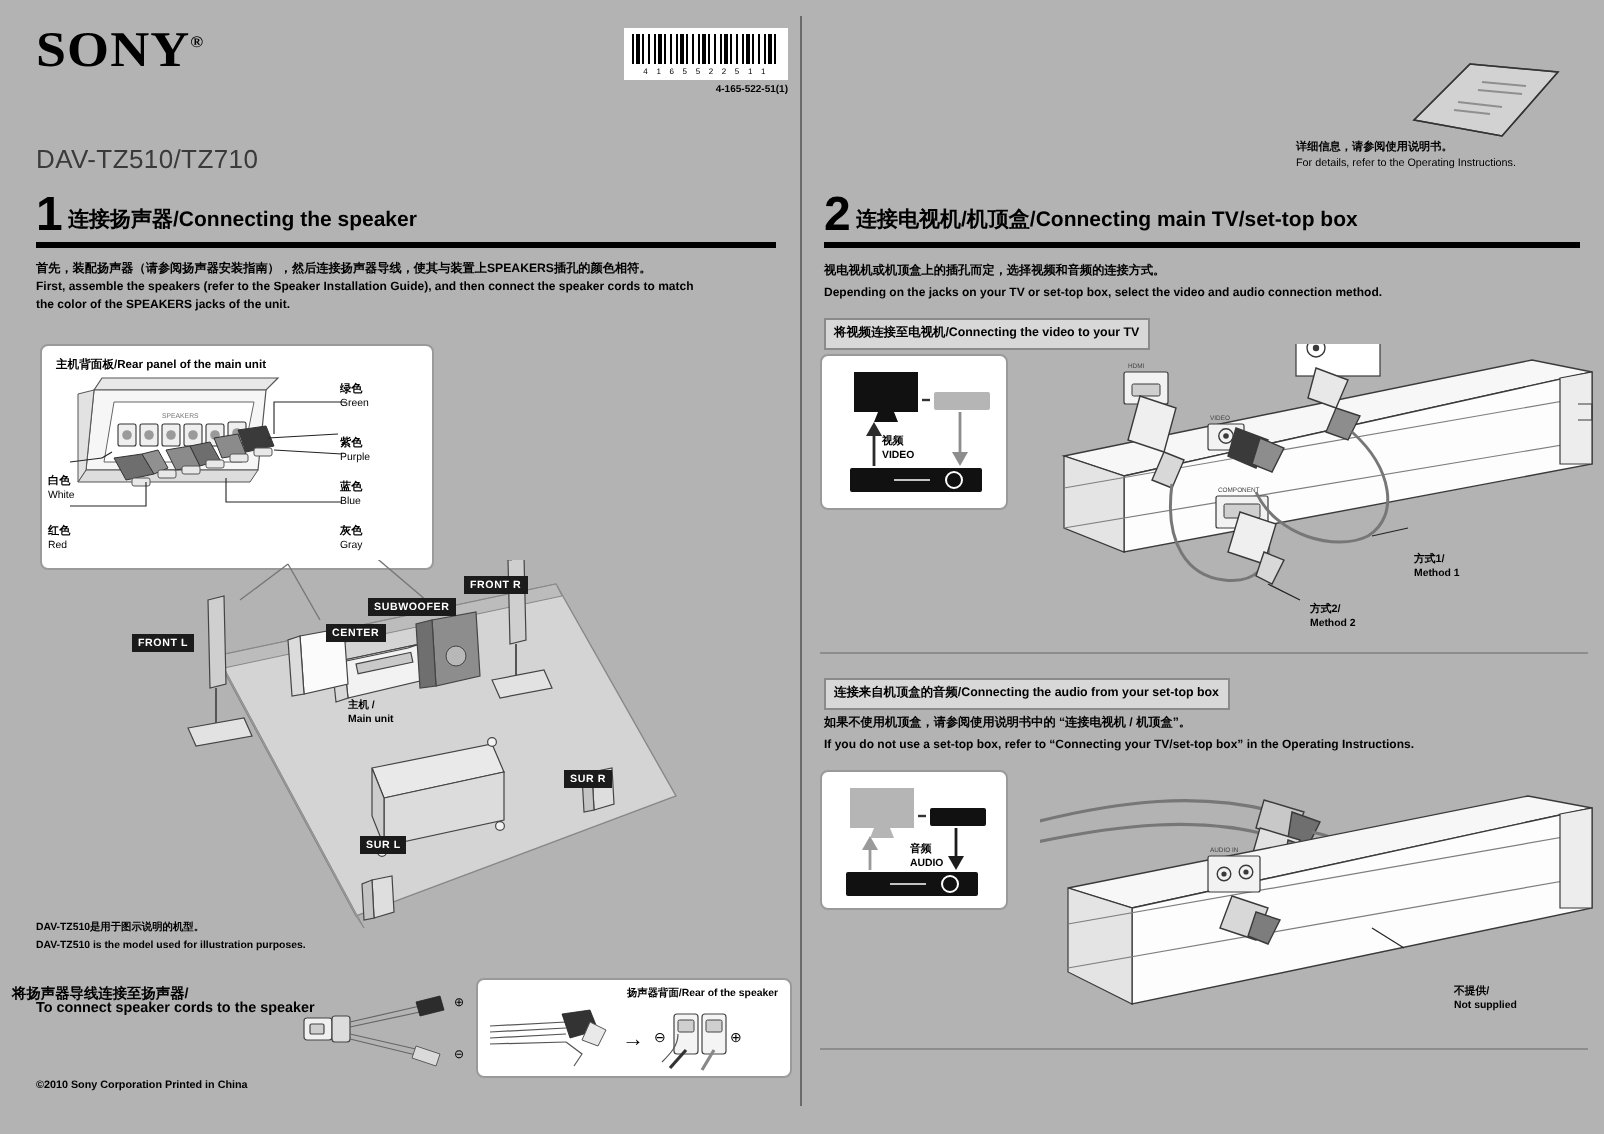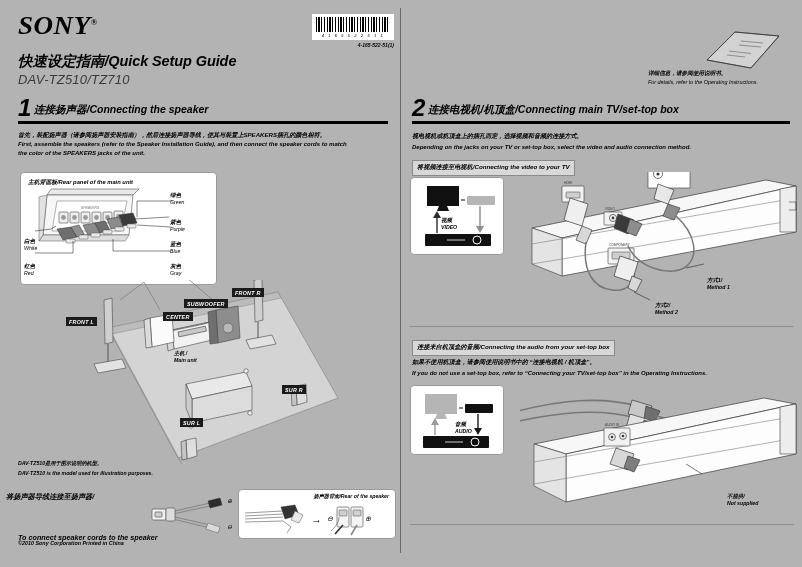--- a/index.html
+++ b/index.html
@@ -6,21 +6,20 @@
   html, body {
     width: 802px; height: 567px;
     background: #b3b3b3;
     font-family: "Liberation Sans", "DejaVu Sans", sans-serif;
     overflow: hidden;
   }
   #page {
     position: relative;
     width: 802px; height: 567px;
     background: #b3b3b3;
-    font-style: italic;
   }
 
   
   .abs { position: absolute; }
 
   
   #sony-logo {
     left: 18px; top: 12px;
     font-family: "Liberation Serif", "DejaVu Serif", serif;
     font-weight: bold;
@@ -172,21 +171,20 @@
     <line x1="36" y1="11" x2="58" y2="13" stroke="#8f8f8f" stroke-width="1.1"></line>
     <line x1="34" y1="15" x2="56" y2="17" stroke="#8f8f8f" stroke-width="1.1"></line>
     <line x1="24" y1="21" x2="46" y2="23.5" stroke="#8f8f8f" stroke-width="1.1"></line>
     <line x1="22" y1="25" x2="40" y2="27" stroke="#8f8f8f" stroke-width="1.1"></line>
   </svg>
   <div id="manual-note" class="abs">
     <div class="l1">详细信息，请参阅使用说明书。</div>
     <div class="l2">For details, refer to the Operating Instructions.</div>
   </div>
 
-  <div id="main-title" class="abs">快速设定指南/Quick Setup Guide</div>
   <div id="model-line" class="abs">DAV-TZ510/TZ710</div>
 
   <div id="col-divider" class="abs"></div>
 
   <div class="step-head" style="left:18px; top:100px; width:370px;">
     <div class="step-num">1</div>
     <div class="step-title">连接扬声器/Connecting the speaker</div>
     <div class="step-rule" style="width:370px;"></div>
   </div>
 
@@ -351,21 +349,21 @@
 
   <div class="unit-cap" style="left:174px; top:350px;">
     <div>主机 /</div>
     <div>Main unit</div>
   </div>
 
   <div class="abs" style="left:18px; top:460px; font-size:5.2px; font-weight:bold; color:#000;">DAV-TZ510是用于图示说明的机型。</div>
   <div class="abs" style="left:18px; top:470px; font-size:5.2px; font-weight:bold; color:#000;">DAV-TZ510 is the model used for illustration purposes.</div>
 
   <div class="abs" style="left:6px; top:492px; font-size:7.2px; font-weight:bold; color:#000;">将扬声器导线连接至扬声器/</div>
-  <div class="abs" style="left:18px; top:533px; font-size:7.2px; font-weight:bold; color:#000;">To connect speaker cords to the speaker</div>
+  <div class="abs" style="left:18px; top:499px; font-size:7.2px; font-weight:bold; color:#000;">To connect speaker cords to the speaker</div>
 
   <svg class="abs" style="left:148px; top:495px;" width="95" height="46" viewBox="0 0 95 46">
     <g stroke="#444" stroke-width="0.6" fill="#f0f0f0">
       <rect x="4" y="14" width="14" height="11" rx="1.5"></rect>
       <rect x="7" y="17" width="7" height="5" rx="0.8" fill="#cfcfcf"></rect>
       <rect x="18" y="13" width="9" height="13" rx="1.5" fill="#dcdcdc"></rect>
     </g>
     <g stroke="#666" stroke-width="0.6" fill="none">
       <path d="M27,16 L62,8"></path>
         <path d="M27,18.5 L62,11"></path>

